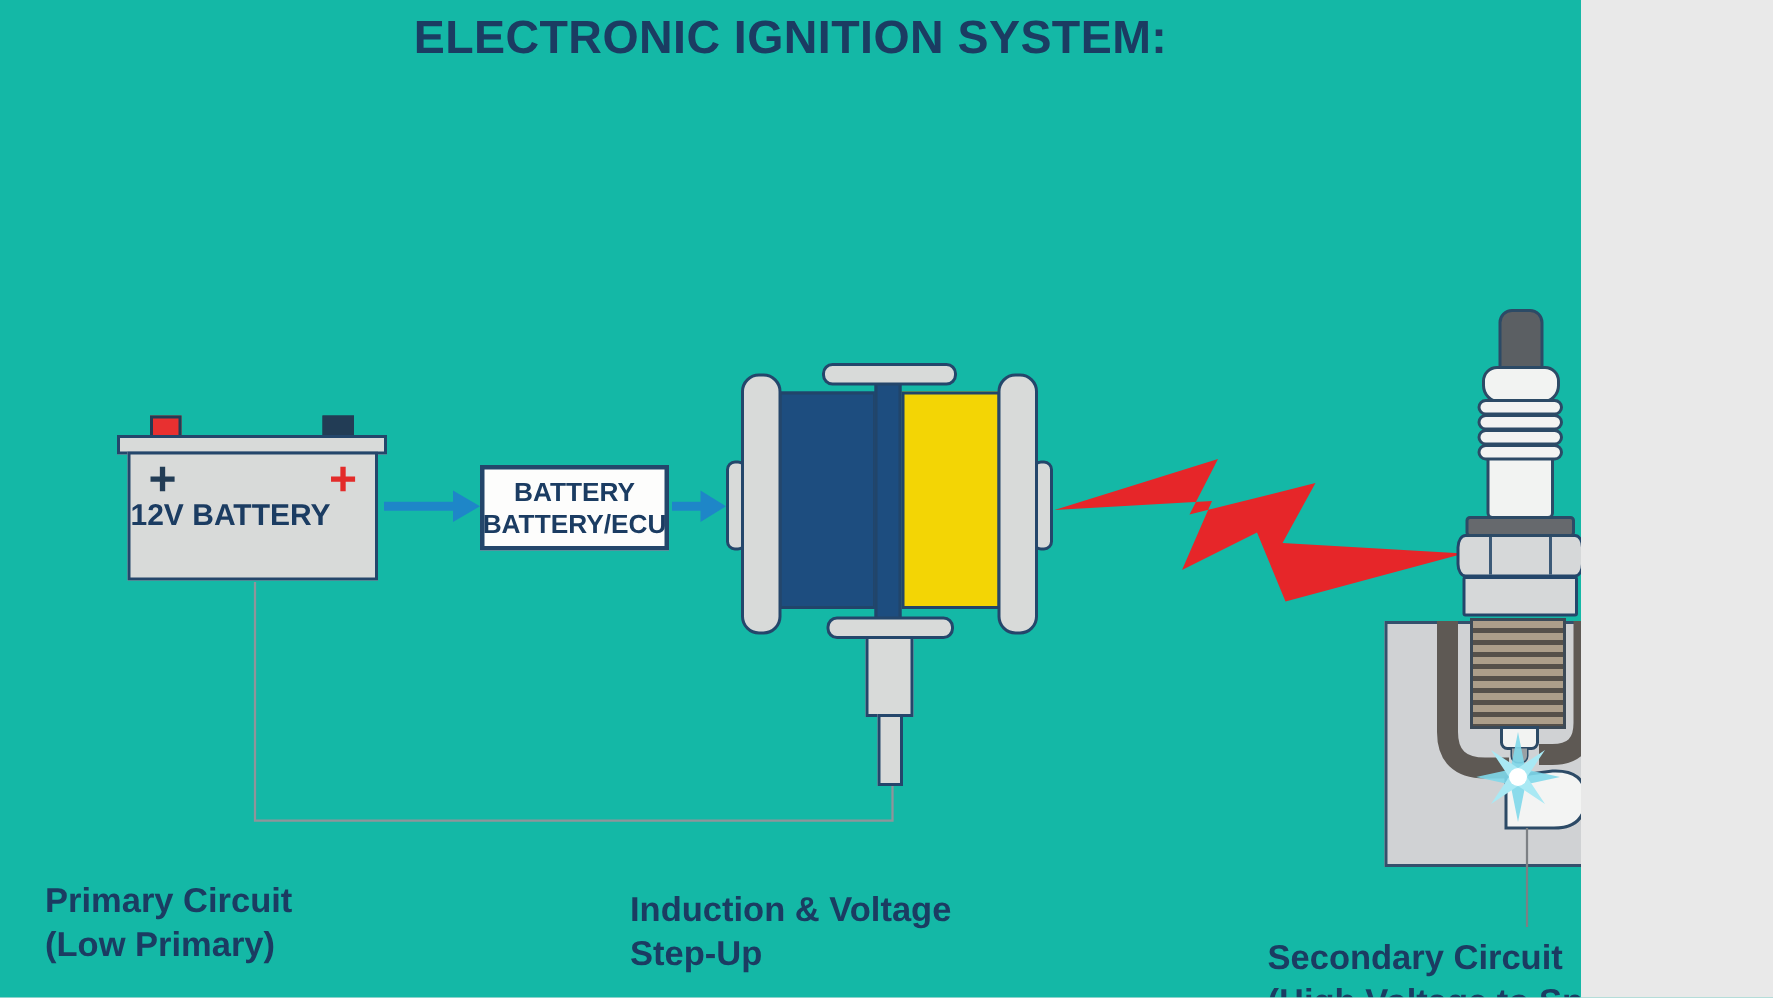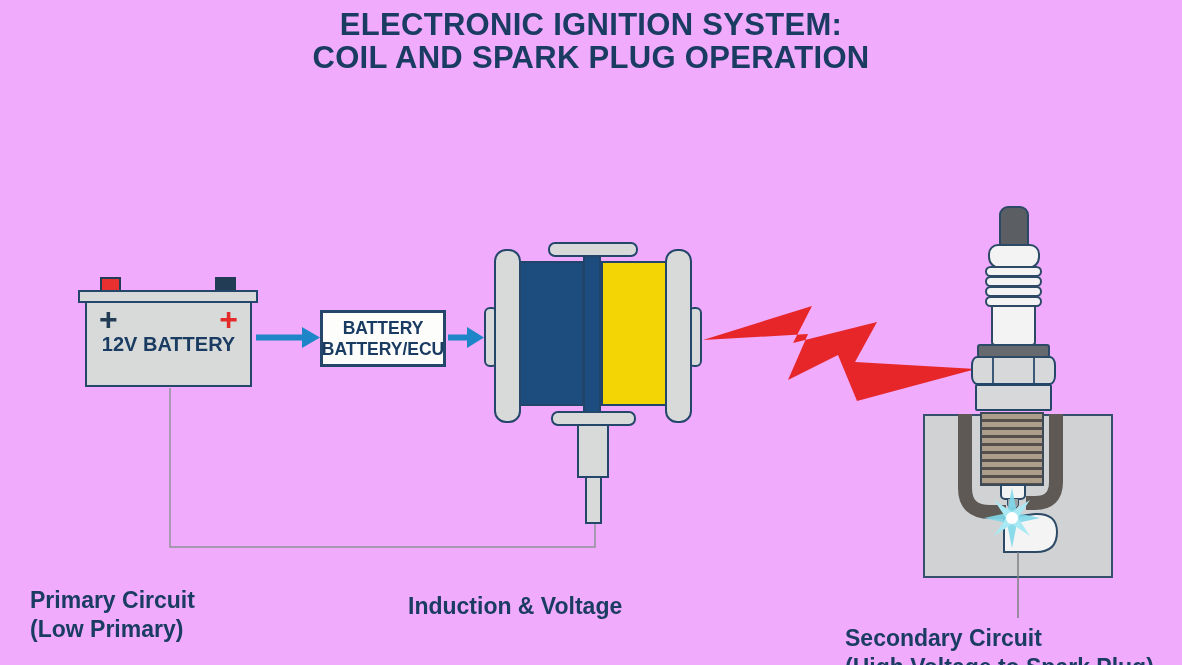--- a/index.html
+++ b/index.html
@@ -1,20 +1,20 @@
 <!DOCTYPE html>
 <html><head>
 <meta charset="utf-8">
 <style>
   * { box-sizing: border-box; margin: 0; padding: 0; }
   html,body { background:#e9e9e9; }
   .canvas {
     position: relative;
-    width: 1182px; height: 665px;
-    background: #f0abfc;
+    width: 1054px; height: 665px;
+    background: #14b8a6;
     overflow: hidden;
     font-family: "Liberation Sans", sans-serif;
     color: #1b3c62;
   }
   .abs { position:absolute; }
 
   
   .title { left:0; top:8px; width:100%; text-align:center;
            font-size:31px; font-weight:800; line-height:33px; letter-spacing:.3px; }
   .title span { display:block; }
@@ -26,21 +26,21 @@
   .bat-terminal { top:277px; width:21px; height:16px; border:2px solid #223c55; z-index:1; }
   .bat-terminal.left  { left:100px; background:#e83030; }
   .bat-terminal.right { left:215px; background:#223c55; }
   .bat-lid  { left:78px; top:290px; width:180px; height:13px; background:#d8dad9;
               border:2px solid #24466b; z-index:2; }
   .bat-body { left:85px; top:301px; width:167px; height:86px; background:#d8dad9;
               border:2.5px solid #24466b; z-index:2; }
   .bat-plus { top:0px; font-size:32px; font-weight:800; line-height:32px; }
   .bat-plus.left  { left:12px; color:#223c55; }
   .bat-plus.right { right:12px; color:#e32b2a; }
-  .bat-label { left:0; top:30px; width:100%; text-align:center;
+  .bat-label { left:0; top:30px; width:100%; 
                font-size:20px; font-weight:800; }
 
   
   .switch-box { left:320px; top:310px; width:126px; height:57px; background:#fdfdfc;
                 border:3px solid #24466b; display:flex; flex-direction:column;
                 align-items:center; justify-content:center;
                 font-size:17.5px; font-weight:800; line-height:21px; }
 
   
   .coil-label { left:443px; top:194px; width:300px; text-align:center;
@@ -91,31 +91,30 @@
                   border:2px solid #2c4a66; border-radius:9px 9px 3px 3px; z-index:2; }
   .insulator-tip { left:100px; top:284px; width:26px; height:16px; background:#f2f3f2;
                    border:2px solid #2c4a66; border-radius:0 0 5px 5px; z-index:3; }
   .center-electrode { left:107px; top:298px; width:12px; height:11px; background:#9aa0a4;
                       border:1.5px solid #2c4a66; border-radius:0 0 5px 5px; z-index:3; }
 
   
   .caption { text-align:left; font-size:23px; font-weight:800; line-height:29px; }
   .caption span { display:block; }
   .caption.primary   { left:30px;  top:586px; width:290px; }
-  .caption.induction { left:408px; top:592px; width:340px; }
+  .caption.induction { left:420px; top:592px; width:340px; }
   .caption.secondary { left:845px; top:624px; width:360px; height:41px; overflow:hidden; }
 </style>
 </head>
 <body>
 
 <div class="canvas">
 
   <h1 class="abs title">
     <span>ELECTRONIC IGNITION SYSTEM:</span>
-    <span>COIL AND SPARK PLUG OPERATION</span>
   </h1>
 
   <svg class="abs layer" width="1182" height="665">
     <polyline points="170,388 170,547 595,547 595,524" fill="none" stroke="#90949a" stroke-width="1.5"></polyline>
   </svg>
 
   <div>
     <div class="abs bat-terminal left"></div>
     <div class="abs bat-terminal right"></div>
     <div class="abs bat-lid"></div>
@@ -184,19 +183,20 @@
     </g>
     <polygon points="703,340 812,306 793,343 877,322 855,362 976,369 857,401 838,355 788,380 808,334" fill="#e62629"></polygon>
   </svg>
 
   <div class="abs caption primary">
     <span>Primary Circuit</span>
     <span>(Low Primary)</span>
   </div>
   <div class="abs caption induction">
     <span>Induction &amp; Voltage</span>
+    <span>Step-Up</span>
   </div>
   <div class="abs caption secondary">
     <span>Secondary Circuit</span>
     <span>(High Voltage to Spark Plug)</span>
   </div>
 
 </div>
 
 </body></html>

